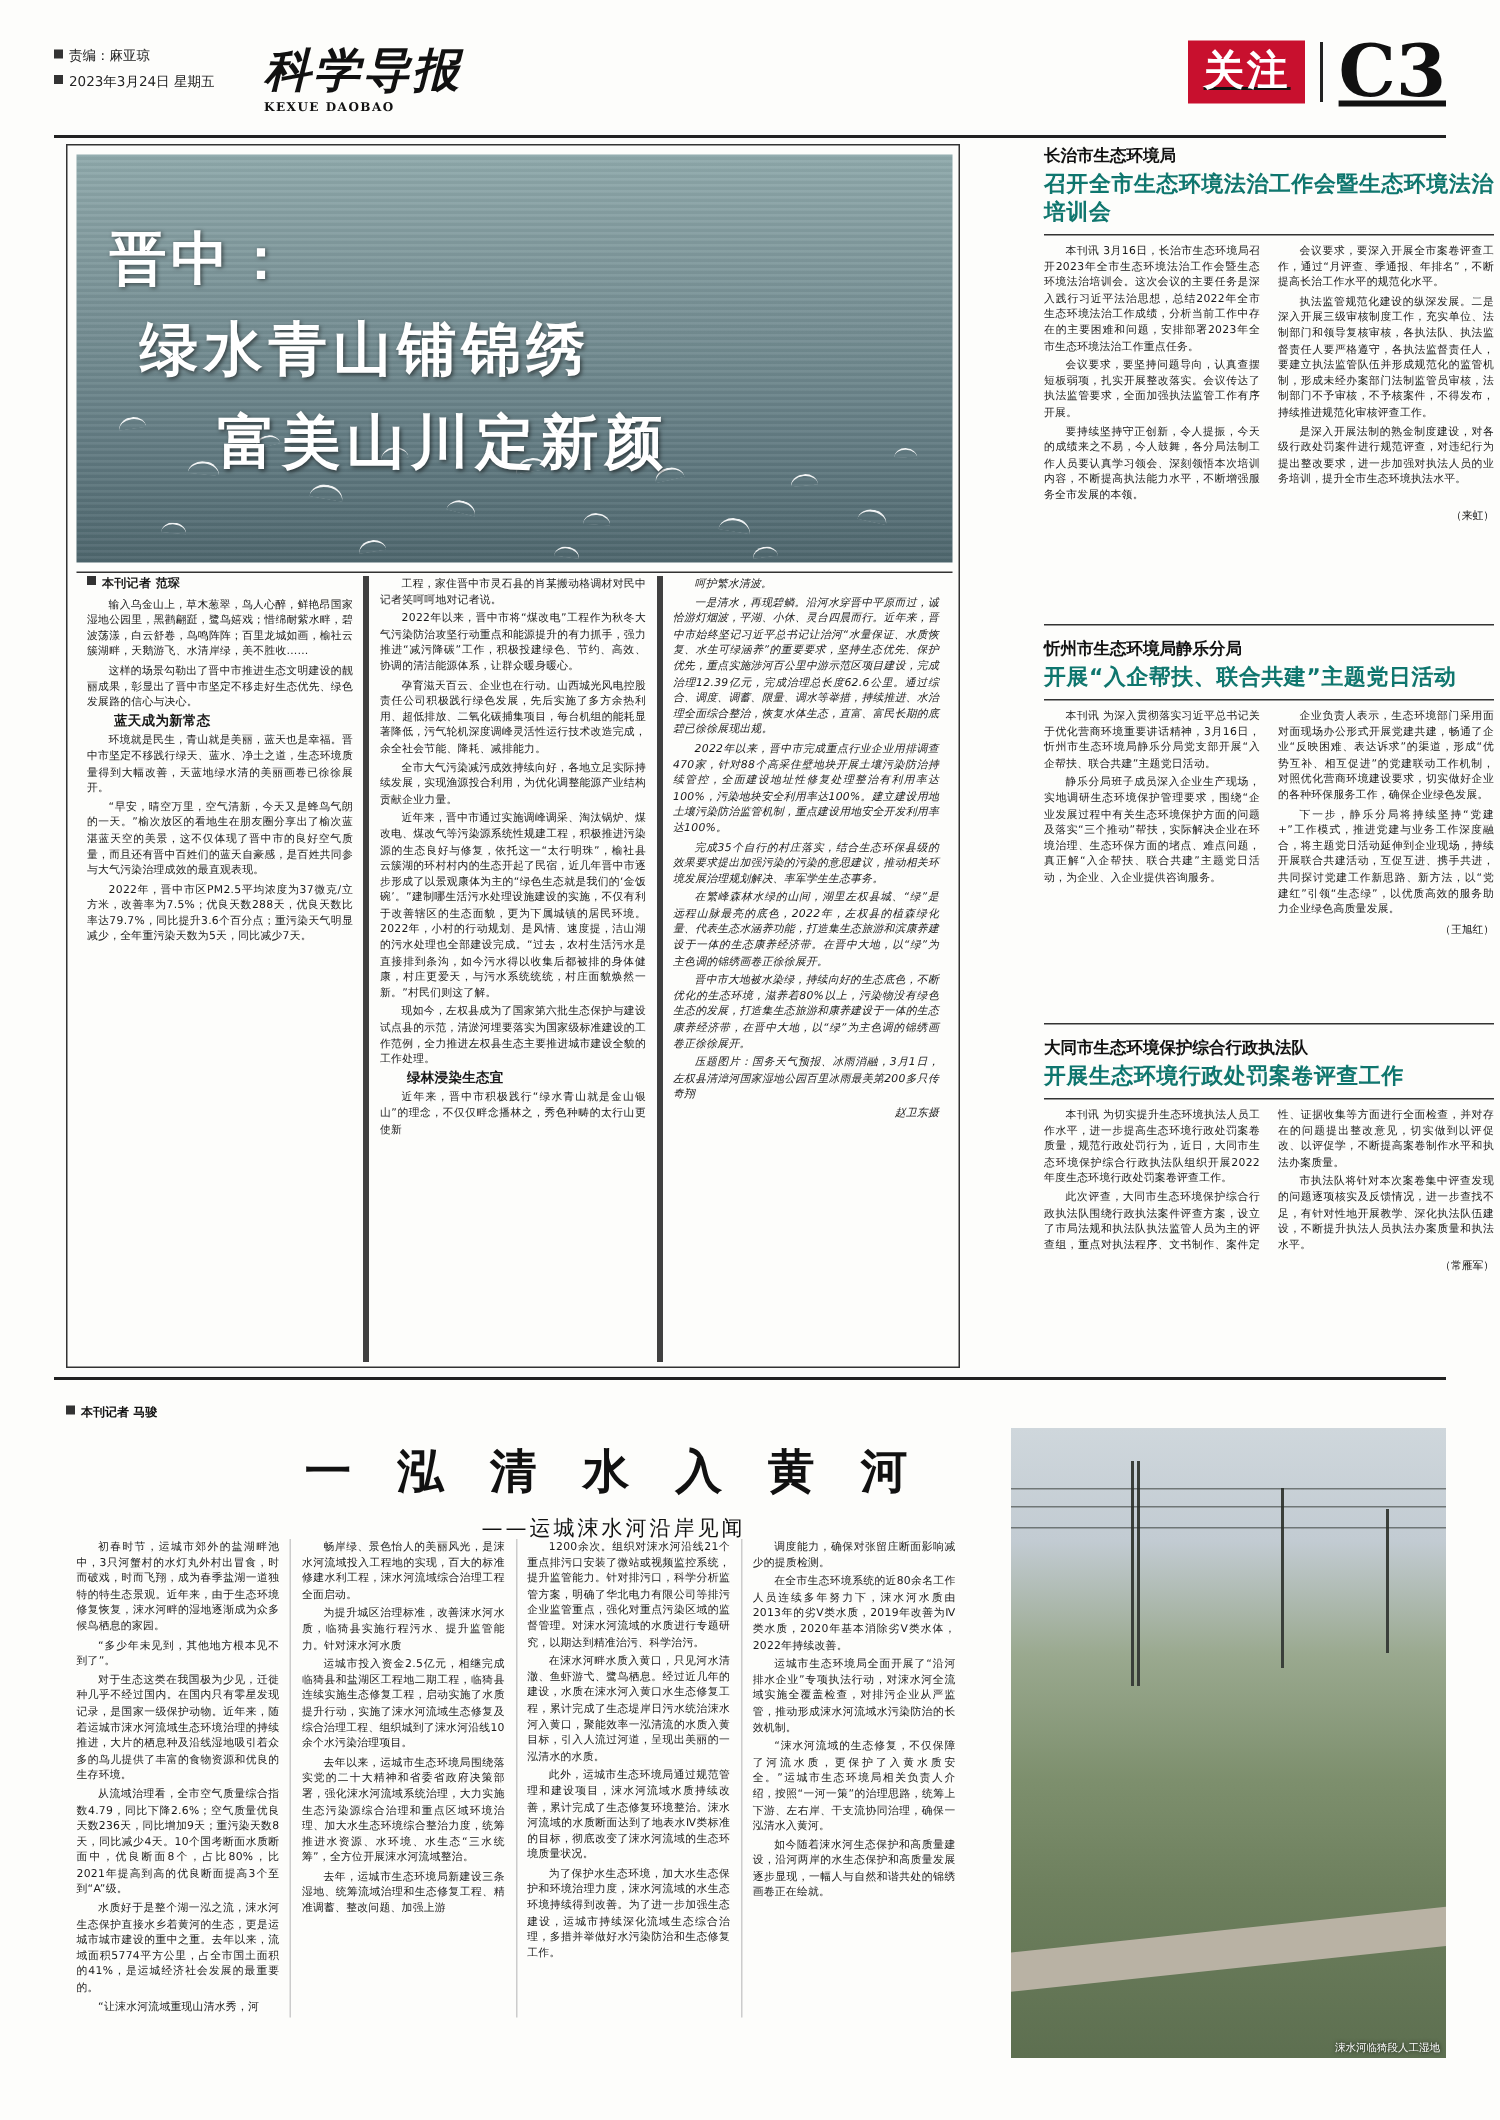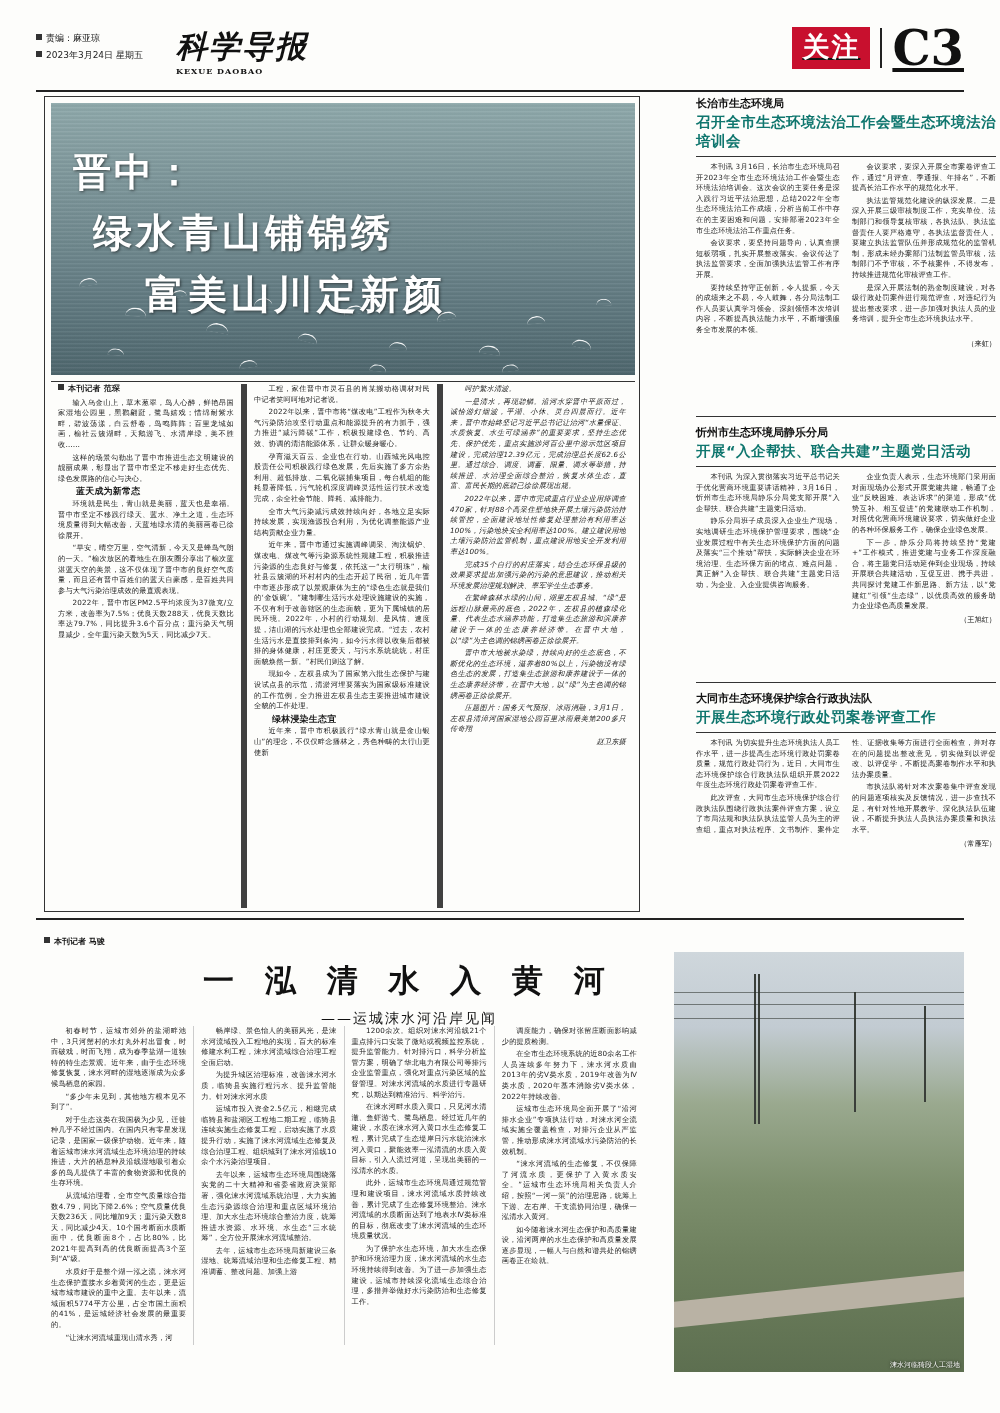--- a/index.html
+++ b/index.html
@@ -43,21 +43,21 @@
     opacity:.55;}
   .photo .bird{position:absolute;width:14px;height:5px;border-radius:50%/100% 100% 0 0;
     border-top:1.6px solid rgba(255,255,255,.92);transform-origin:center;}
   .ftitle{position:absolute;left:22px;top:44px;color:#fff;font-weight:bold;
     font-family:"DejaVu Serif","Liberation Serif",serif;text-shadow:1px 1px 3px rgba(0,0,0,.55);}
   .ftitle .l1{font-size:38px;letter-spacing:3px;}
   .ftitle .l2{font-size:39px;letter-spacing:4px;margin-top:8px;margin-left:20px;}
   .ftitle .l3{font-size:39px;letter-spacing:4px;margin-top:8px;margin-left:72px;}
 
   .fcols{display:flex;margin-top:8px;height:524px;}
-  .fcol{flex:1;padding:0 7px;border-right:6px solid #404040;}
+  .fcol{flex:1;padding:0 7px;border-right:4px solid #404040;}
   .fcol:last-child{border-right:none;font-style:italic;}
 
   
   .rcol{position:absolute;left:660px;width:300px;margin-left:36px;}
   .art-kicker{font-size:11px;font-weight:bold;margin-bottom:2px;}
   .art-head{font-size:14.5px;font-weight:bold;letter-spacing:0.5px;color:#0f766e;margin-bottom:5px;}
   .twocol{column-count:2;column-gap:12px;}
   .twocol p{margin:0 0 2px 0;text-indent:2em;}
   .sig{text-align:right;font-size:7.2px;margin-top:3px;}
 

